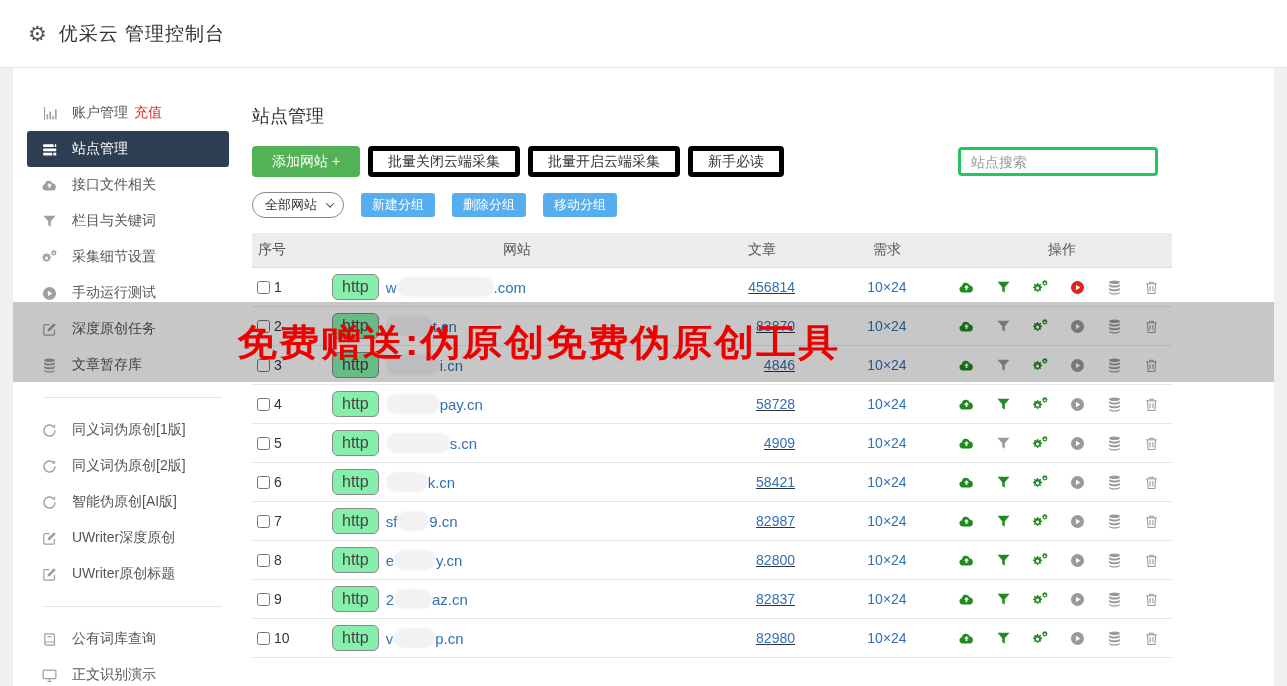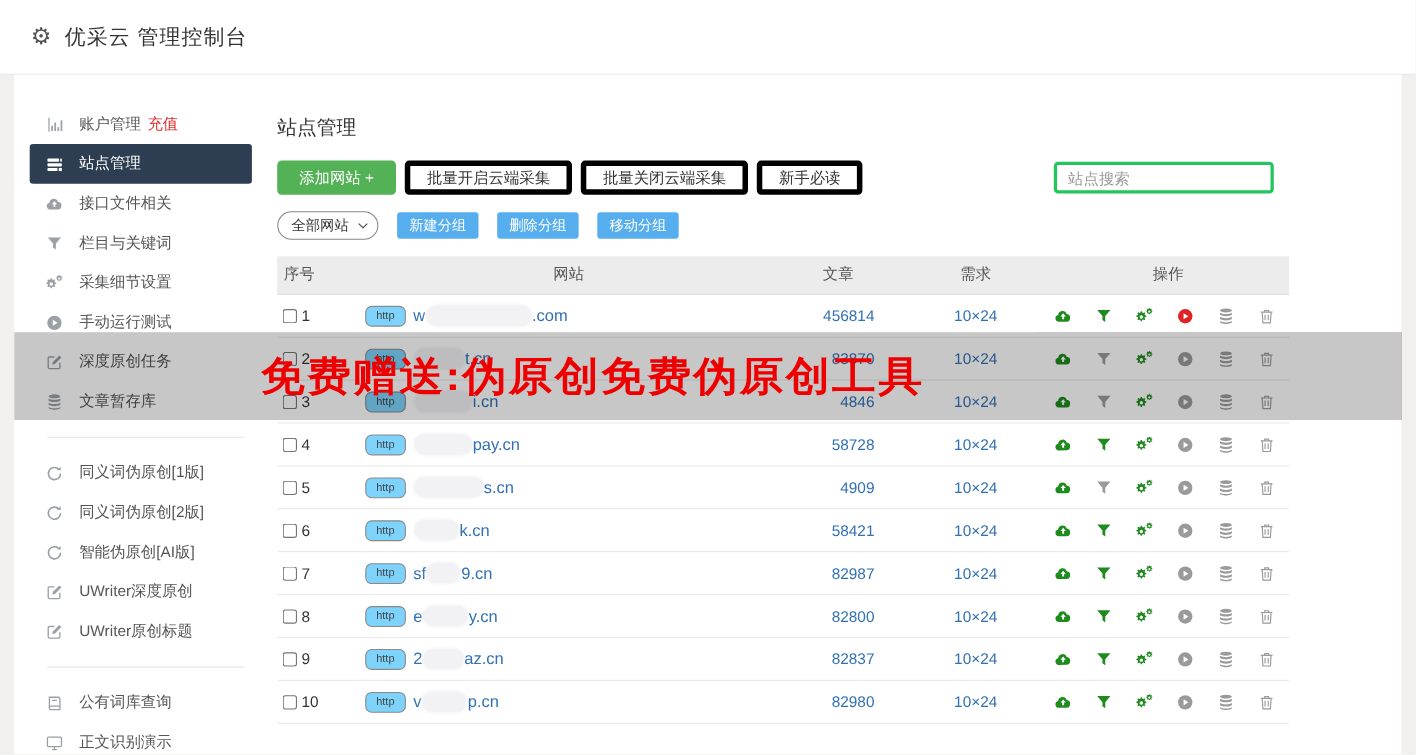--- a/index.html
+++ b/index.html
@@ -54,27 +54,27 @@
   .thead { display:grid; grid-template-columns:80px 370px 120px 130px 1fr;
     background:#ececec; height:35px; align-items:center; color:#555; border-bottom:1px solid #dcdcdc; }
   .thead .h-seq { padding-left:6px; }
   .thead .h-site { text-align:center; }
   .thead .h-art, .thead .h-dem, .thead .h-ops { text-align:center; }
   .trow { display:grid; grid-template-columns:80px 370px 120px 130px 1fr; height:39px;
     align-items:center; border-bottom:1px solid #e9e9e9; }
   .c-seq { display:flex; align-items:center; padding-left:5px; }
   .c-seq input { width:13px; height:13px; margin-right:4px; }
   .c-site { display:flex; align-items:center; }
-  .http-chip { border:1px solid #8a8a8a; border-radius:6px; font-size:10px; color:#444;
-    padding:3px 9px; margin-right:7px; background:#7dd3fc; cursor:pointer; }
+  .http-chip { border:1px solid #8a8a8a; border-radius:6px; font-size:16px; color:#444;
+    padding:3px 9px; margin-right:7px; background:#86efac; cursor:pointer; }
   a.link { color:var(--link,#3170b4); text-decoration:none; cursor:pointer; }
   .site-link { font-size:15px; display:inline-flex; align-items:center; }
   .blur-box { display:inline-block; height:18px; border-radius:9px; background:#f2f2f5;
     box-shadow:0 0 3px 1px #f2f2f5; margin:0 1px; }
-  .c-art { text-align:right; padding-right:27px; }
+  .c-art { text-align:right; padding-right:27px;text-decoration:underline; }
   .c-dem { text-align:center; }
   .c-ops { display:flex; align-items:center; justify-content:space-between; padding:0 12px 0 6px; }
   .op { width:17px; height:17px; display:inline-flex; cursor:pointer; }
   .op svg { width:17px; height:17px; }
   .ic-green { color:var(--icon-green,#1f8b1f); }
   .ic-gray  { color:var(--icon-gray,#9a9a9a); }
   .ic-red   { color:var(--icon-red,#e02222); }
 
   
   .banner { position:absolute; left:13px; right:13px; top:302px; height:80px;
@@ -241,22 +241,22 @@
         </span>
     <span class="s-label">正文识别演示</span>
   </div>
     </div>
 
   <div class="main">
     <div class="page-title">站点管理</div>
 
     <div class="toolbar">
       <button class="btn btn-green">添加网站 +</button>
+      <button class="btn">批量关闭云端采集</button>
       <button class="btn">批量开启云端采集</button>
-      <button class="btn">批量关闭云端采集</button>
       <button class="btn">新手必读</button>
       <input class="search-input" placeholder="站点搜索" style="">
     </div>
 
     <div class="groupbar">
       <span class="group-select">
         <span>全部网站</span>
         <span class="chev"></span>
       </span>
       <button class="btn-blue">新建分组</button>

